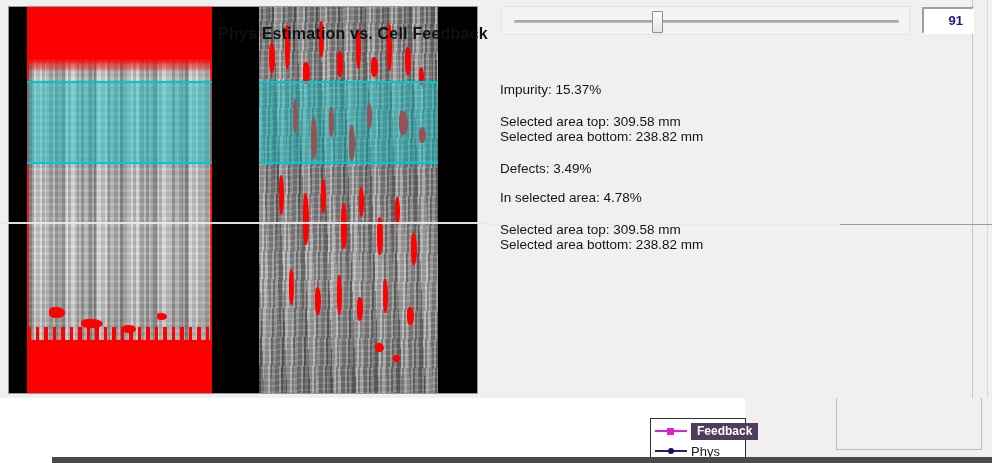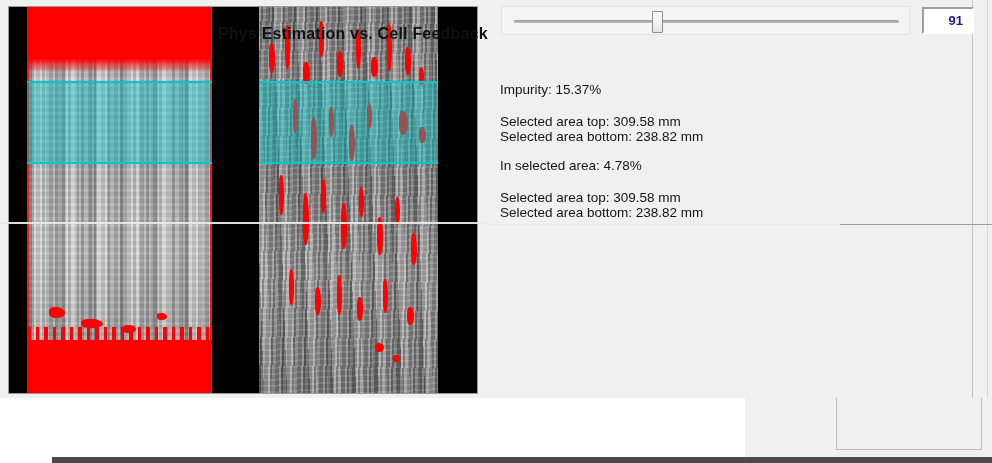--- a/index.html
+++ b/index.html
@@ -246,31 +246,48 @@
         <div class="value-box">91</div>
       </div>
     </div>
 
 
     <div class="readouts">
       <div class="ro">Impurity: 15.37%</div>
       <div class="ro gap-lg">Selected area top: 309.58 mm</div>
       <div class="ro gap-sm">Selected area bottom: 238.82 mm</div>
 
+      <div class="ro gap-lg">Defects: 3.49%</div>
       <div class="ro gap-md">In selected area: 4.78%</div>
       <div class="ro gap-lg">Selected area top: 309.58 mm</div>
       <div class="ro gap-sm">Selected area bottom: 238.82 mm</div>
     </div>
 
     <div class="hr-defects-left"></div>
     <div class="hr-defects"></div>
   </div>
 
   <div class="bottom">
     <div class="chart-white"></div>
   </div>
   <div class="chart-title">Phys Estimation vs. Cell Feedback</div>
 
+  <div class="legend">
+    <div class="leg-row r1">
+      <span class="leg-mark">
+        <span class="bar" style="background:#e020d0;"></span>
+        <span class="sq" style="background:#e020d0;"></span>
+      </span>
+      <span class="leg-label sel">Feedback</span>
+    </div>
+    <div class="leg-row r2">
+      <span class="leg-mark">
+        <span class="bar" style="background:#202080;"></span>
+        <span class="dot" style="background:#101060;"></span>
+      </span>
+      <span class="leg-label">Phys</span>
+    </div>
+  </div>
 
   <div class="bottom-frame"></div>
   <div class="taskbar"></div>
 
 </div>
 
 </body></html>

